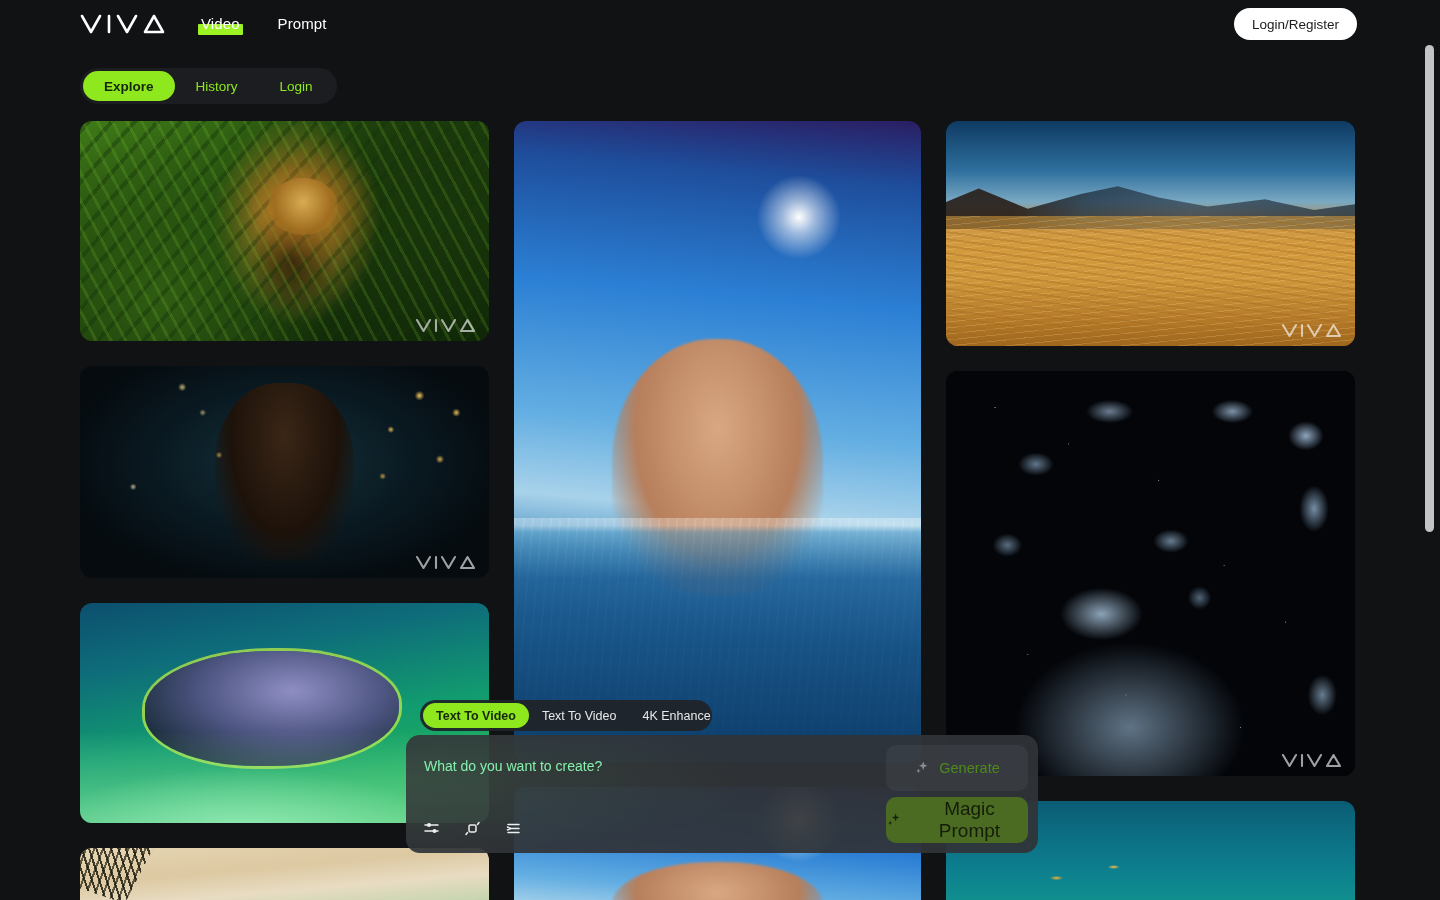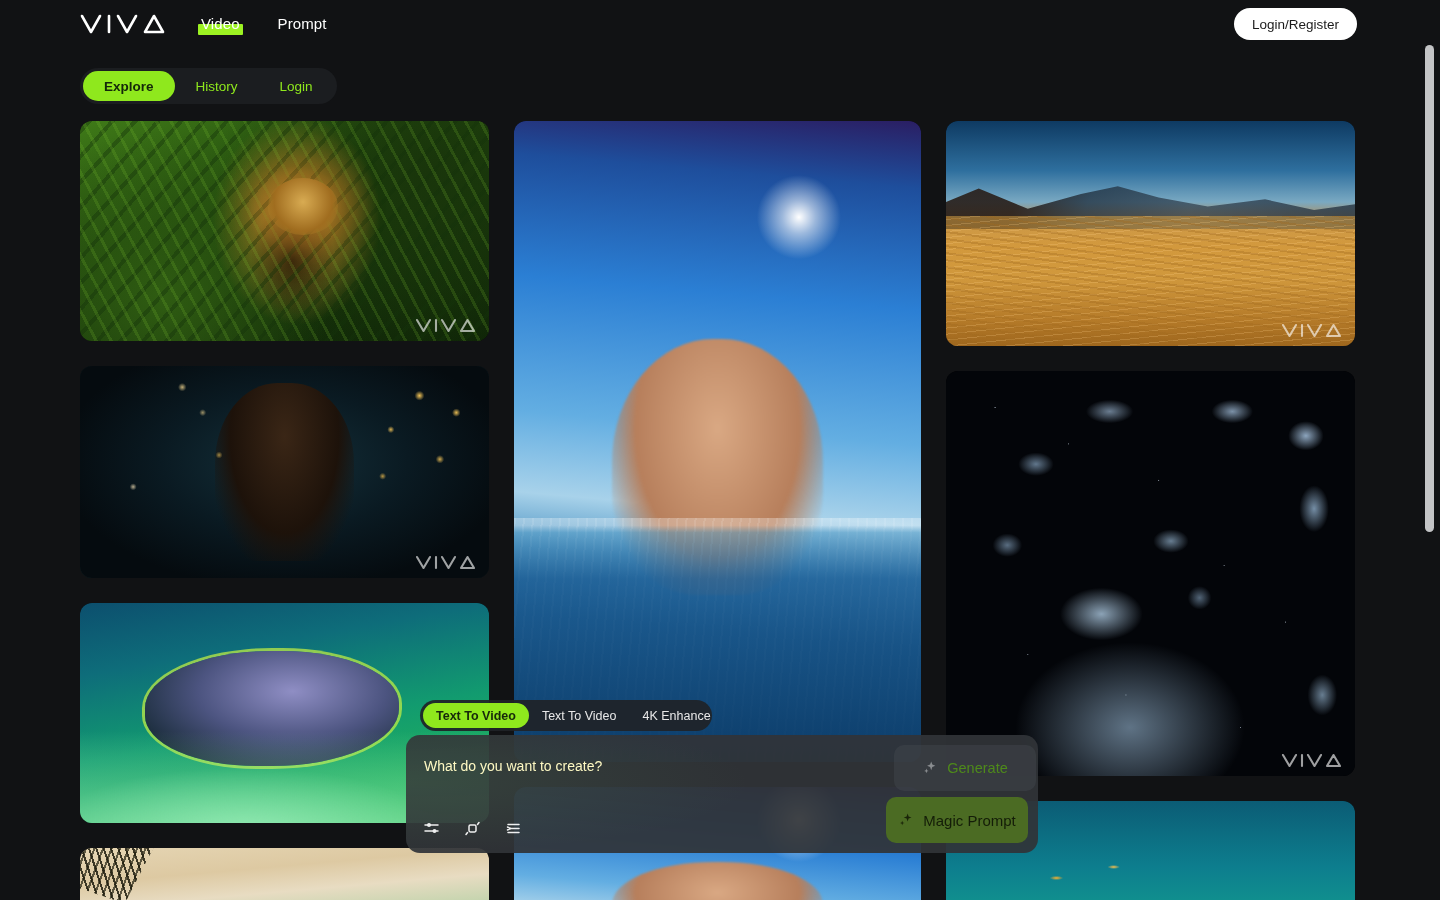--- a/index.html
+++ b/index.html
@@ -448,21 +448,21 @@
     width: 55%; height: 100%;
     background: radial-gradient(ellipse at 0% 40%, rgba(90,150,95,.16), rgba(0,0,0,0) 70%);
     pointer-events: none;
   }
 
   .prompt-placeholder {
     position: absolute;
     left: 18px;
     top: 22px;
     font-size: 14px;
-    color: #fef9c3;
+    color: #86efac;
     line-height: 18px;
     cursor: text;
     user-select: none;
   }
 
   .prompt-tools {
     position: absolute;
     left: 15px;
     bottom: 14px;
     display: flex;
@@ -475,21 +475,21 @@
     height: 21px;
     display: flex;
     align-items: center;
     justify-content: center;
     cursor: pointer;
     opacity: .92;
   }
 
   .gen-btn {
     position: absolute;
-    right: 2px;
+    right: 10px;
     top: 10px;
     width: 142px;
     height: 46px;
     border-radius: 10px;
     background: rgba(70,75,80,.42);
     display: flex;
     align-items: center;
     justify-content: center;
     gap: 9px;
     cursor: pointer;
@@ -507,21 +507,21 @@
     border-radius: 10px;
     background: #4b6b23;
     display: flex;
     align-items: center;
     justify-content: center;
     gap: 9px;
     cursor: pointer;
     border: none;
     font-family: "Liberation Sans", sans-serif;
   }
-  .magic-btn .txt { font-size: 15px; color: #141d08; }
+  .magic-btn .txt { font-size: 19px; color: #141d08; }
 
   
   .scrollbar-track {
     position: absolute;
     right: 0; top: 0;
     width: 13px;
     height: 900px;
     background: #111214;
     z-index: 80;
   }

